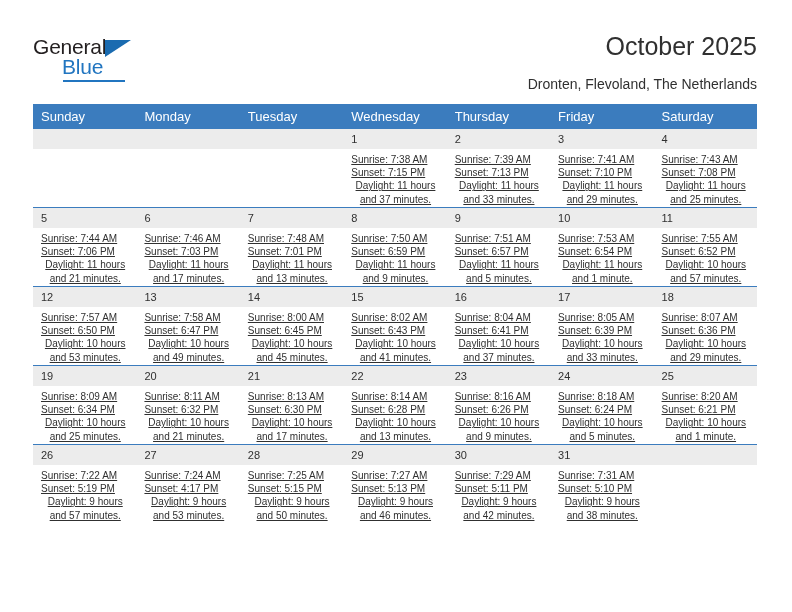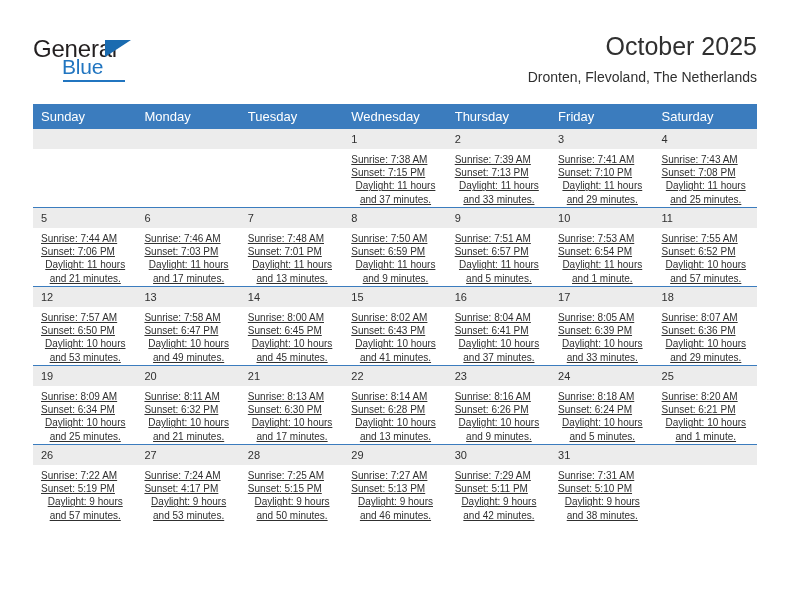--- a/index.html
+++ b/index.html
@@ -35,21 +35,21 @@
     position: absolute;
     left: 0;
     top: 5px;
     width: 120px;
     height: 50px;
   }
   .logo-general {
     position: absolute;
     left: 0;
     top: 0;
-    font-size: 24px;
+    font-size: 21px;
     letter-spacing: -0.2px;
     color: #231f20;
     font-family: "Liberation Sans", sans-serif;
   }
   .logo-triangle {
     position: absolute;
     left: 72px;
     top: 5px;
     width: 0;
     height: 0;
@@ -82,21 +82,21 @@
   .cal-title {
     font-size: 25px;
     color: #303030;
     line-height: 32px;
     white-space: nowrap;
   }
   .cal-subtitle {
     font-size: 14px;
     color: #303030;
     line-height: 20px;
-    margin-top: 5px;
+    margin-top: 12px;
     white-space: nowrap;
     padding-left: 45px;
   }
 
   
   .calendar {
     position: absolute;
     left: 33px;
     top: 104px;
     width: 724px;

